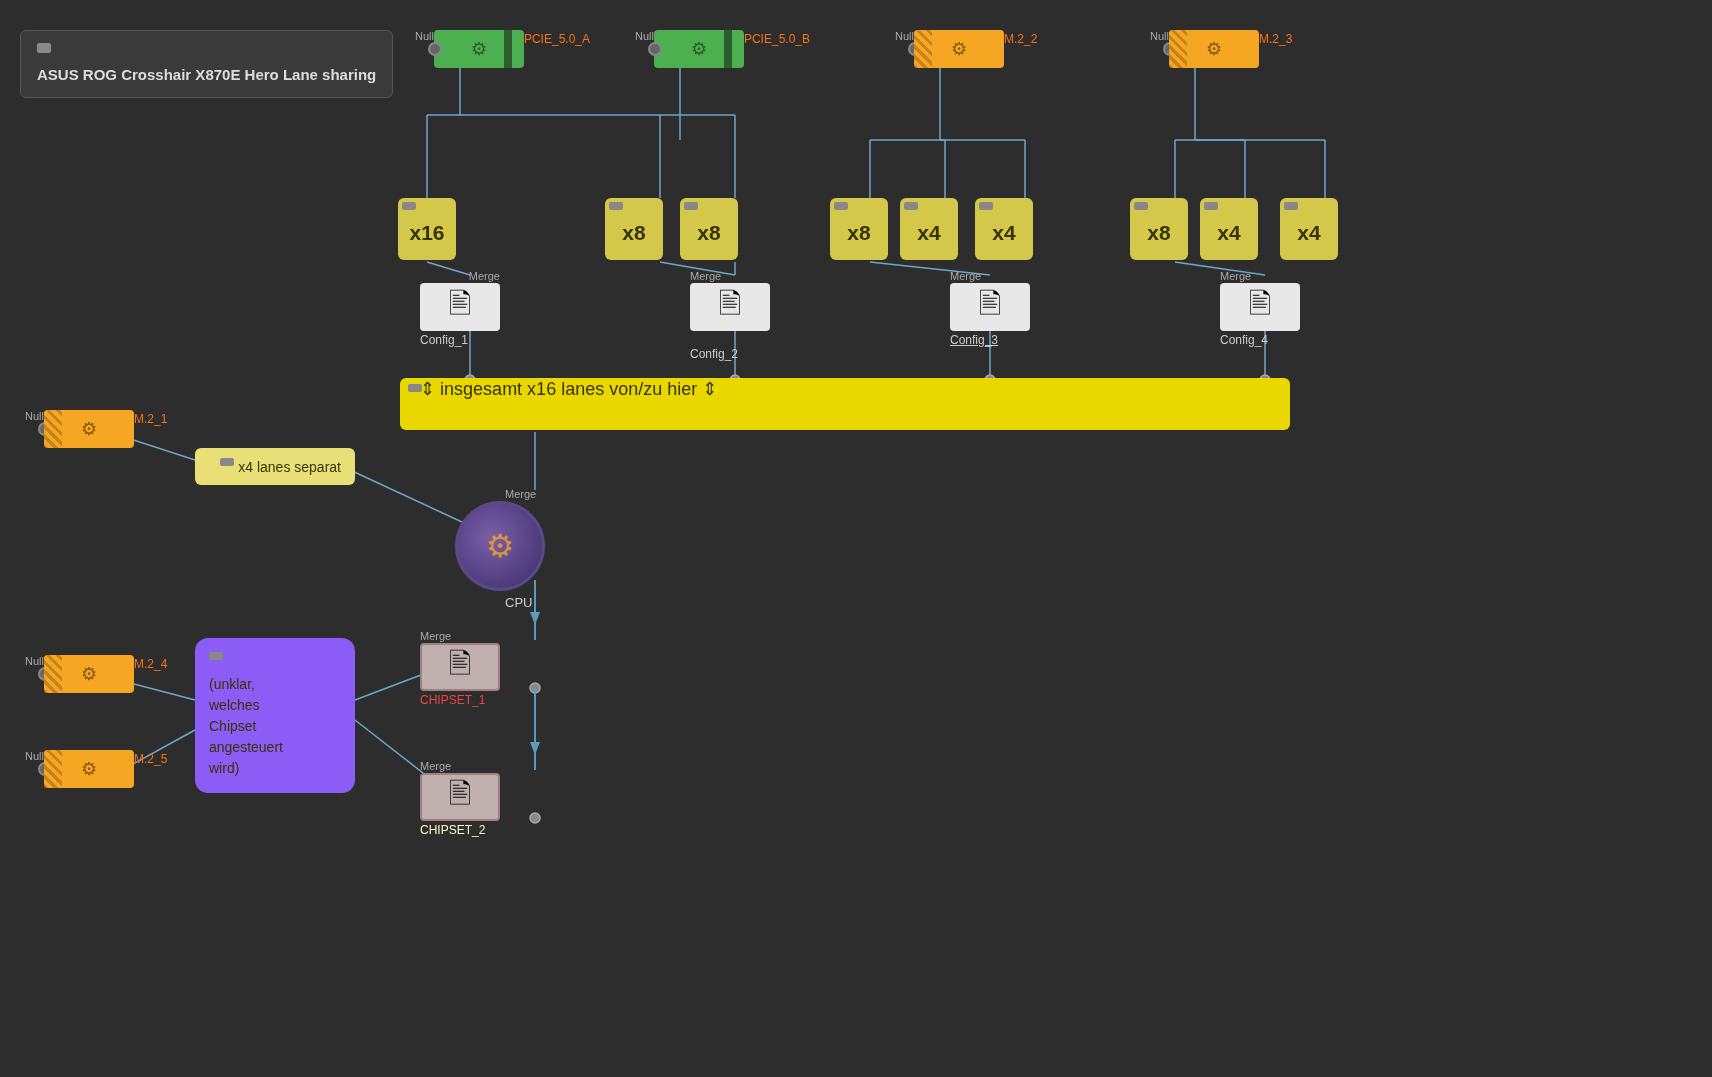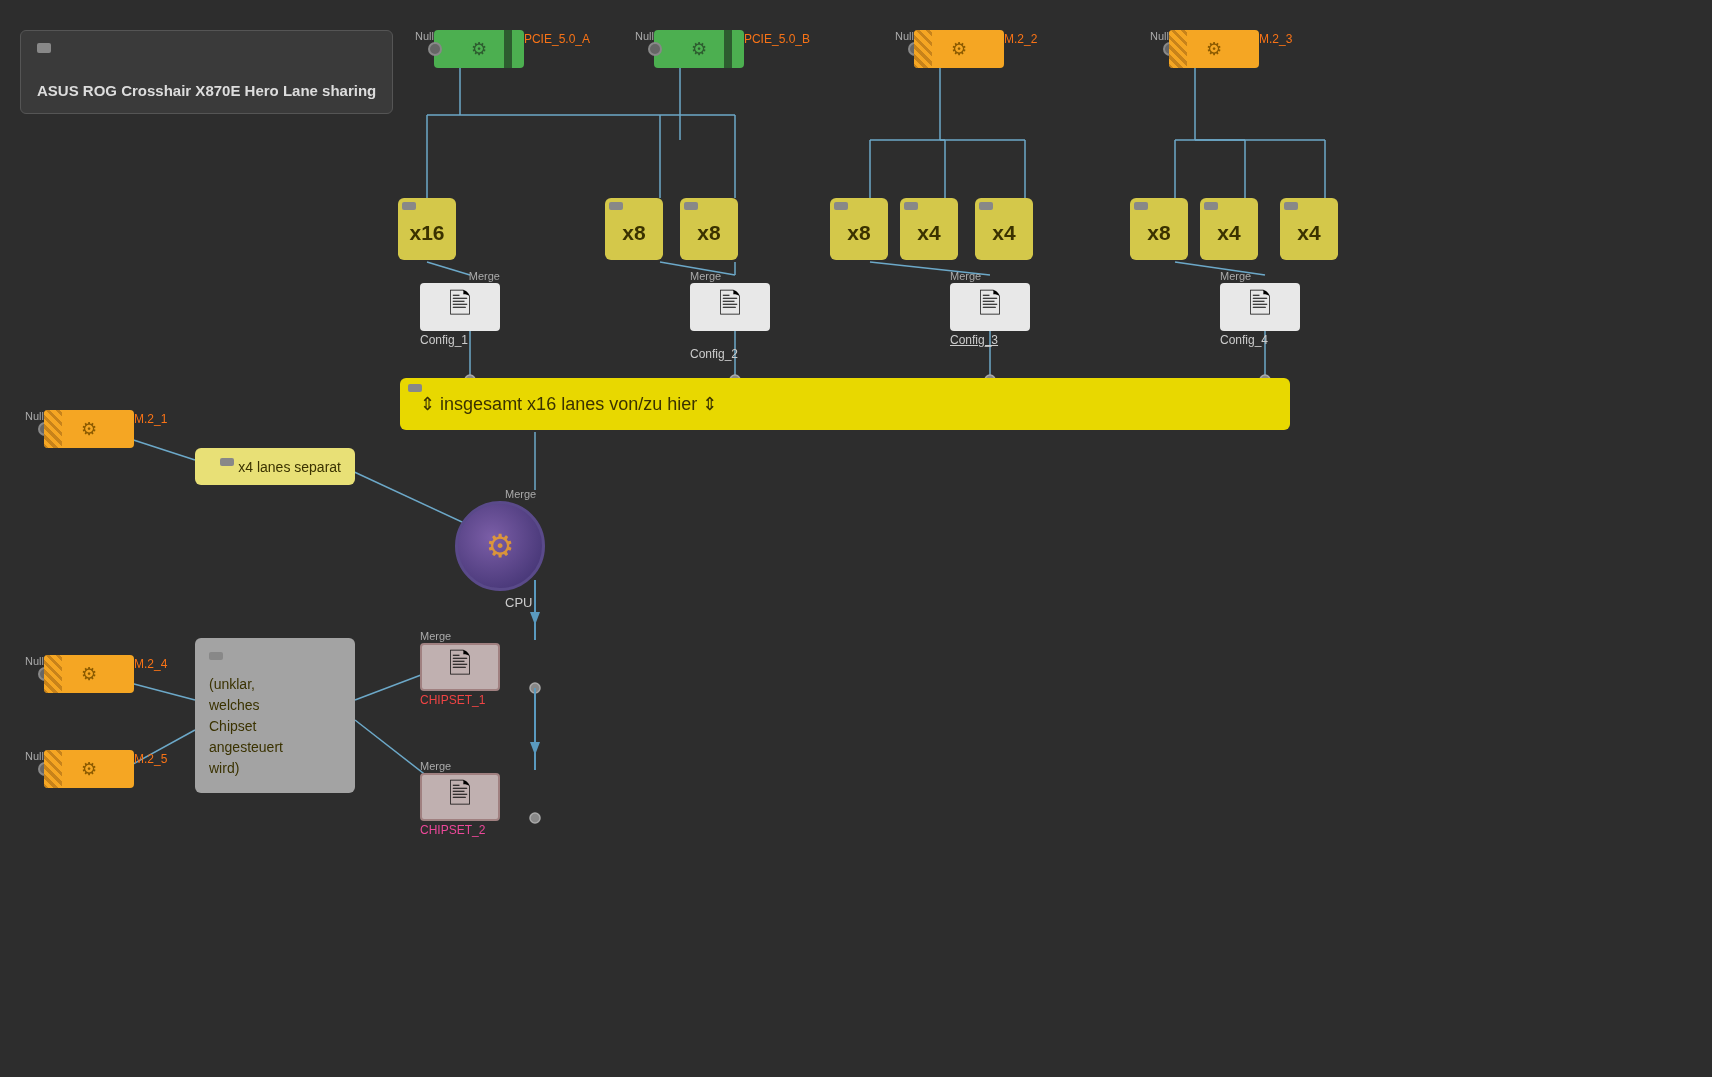--- a/index.html
+++ b/index.html
@@ -32,21 +32,20 @@
       background: #888;
       border-radius: 2px;
       margin-bottom: 8px;
       cursor: pointer;
     }
     .info-box .title {
       font-size: 15px;
       color: #ddd;
       font-weight: bold;
       line-height: 1.4;
-      margin-top: 16px;
     }
 
     
     .node {
       position: absolute;
       display: flex;
       flex-direction: row;
       align-items: center;
     }
     .node-label {
@@ -206,21 +205,21 @@
       color: #f5a623;
       opacity: 0.8;
     }
 
     
     .yellow-banner {
       position: absolute;
       background: #e8d800;
       border-radius: 6px;
       display: flex;
-      align-items: center;
+      align-items: flex-start;
       padding: 0 20px;
       height: 52px;
     }
     .yellow-banner .minus-btn {
       position: absolute;
       top: 6px;
       left: 8px;
       width: 14px;
       height: 8px;
       background: #888;
@@ -228,22 +227,22 @@
     }
     .yellow-banner .banner-text {
       color: #3a3200;
       font-size: 18px;
       font-weight: 500;
     }
 
     
     .note-box {
       position: absolute;
-      background: #a3a3a3;
-      border-radius: 6px;
+      background: #8b5cf6;
+      border-radius: 13px;
       padding: 14px;
       font-size: 14px;
       color: #3a3200;
       line-height: 1.5;
     }
     .note-box .minus-btn {
       display: inline-block;
       width: 14px;
       height: 8px;
       background: #888;
@@ -532,19 +531,19 @@
 
 <div style="position:absolute;top:630px;left:420px;">
   <div style="color:#aaa;font-size:11px;margin-bottom:1px;">Merge</div>
   <div class="merge-node chipset"></div>
   <div style="color:#ef4444;font-size:12px;margin-top:2px;">CHIPSET_1</div>
 </div>
 
 <div style="position:absolute;top:760px;left:420px;">
   <div style="color:#aaa;font-size:11px;margin-bottom:1px;">Merge</div>
   <div class="merge-node chipset"></div>
-  <div style="color:#ec4899;font-size:12px;margin-top:2px;">CHIPSET_2</div>
+  <div style="color:#fef9c3;font-size:12px;margin-top:2px;">CHIPSET_2</div>
 </div>
 
 <div class="note-box" style="top:638px;left:195px;width:160px;">
   <div class="minus-btn"></div>
   <div>(unklar,<br>welches<br>Chipset<br>angesteuert<br>wird)</div>
 </div>
 
 </body></html>

